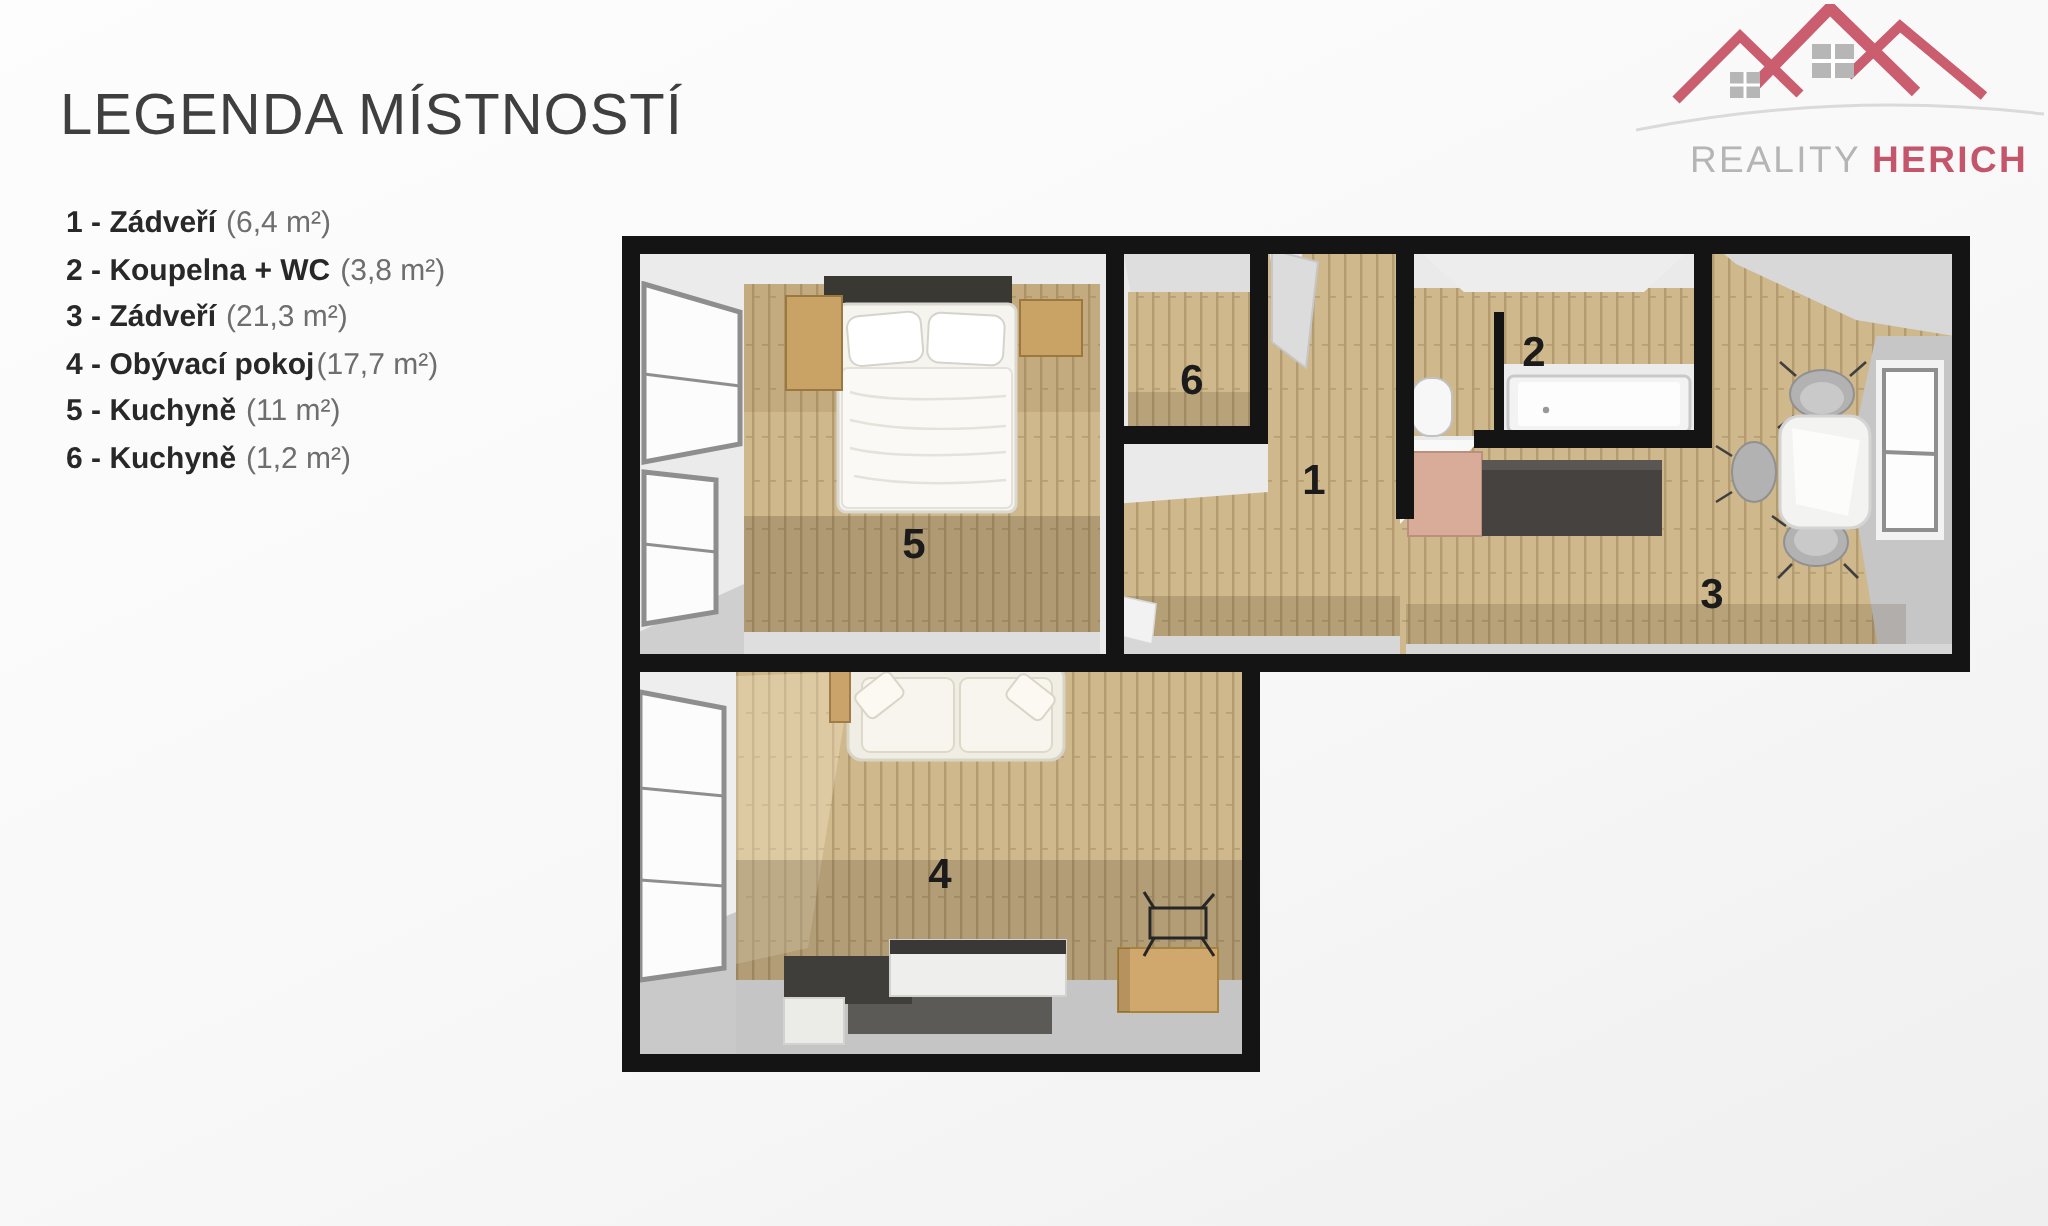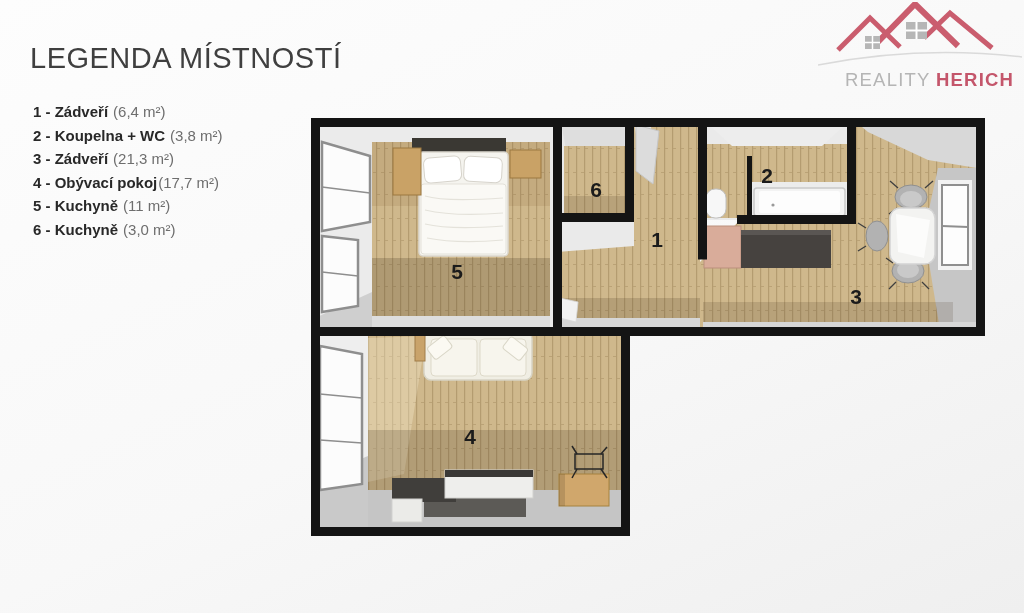--- a/index.html
+++ b/index.html
@@ -45,21 +45,21 @@
     <div class="legend-item">
       <span class="l-num">4 -</span>
       <span class="l-name">Obývací pokoj</span><span class="l-area">(17,7 m²)</span>
     </div>
     <div class="legend-item">
       <span class="l-num">5 -</span>
       <span class="l-name">Kuchyně</span><span class="l-area">(11 m²)</span>
     </div>
     <div class="legend-item">
       <span class="l-num">6 -</span>
-      <span class="l-name">Kuchyně</span><span class="l-area">(3,0 m²)</span>
+      <span class="l-name">Kuchyně</span><span class="l-area">(1,2 m²)</span>
     </div>
   </div>
 
   <svg class="logo" width="204" height="96" viewBox="0 0 204 96">
     <g>
       <polyline points="20,48 52,16 82,45" fill="none" stroke="#ca5d6e" stroke-width="5"></polyline>
       <polyline points="106,36 132,11 174,46" fill="none" stroke="#ca5d6e" stroke-width="5"></polyline>
       <polyline points="56,44 97,2 140,44" fill="none" stroke="#ca5d6e" stroke-width="6"></polyline>
       <g>
         <rect x="47" y="34" width="15" height="13" fill="#b6b6b6"></rect>

